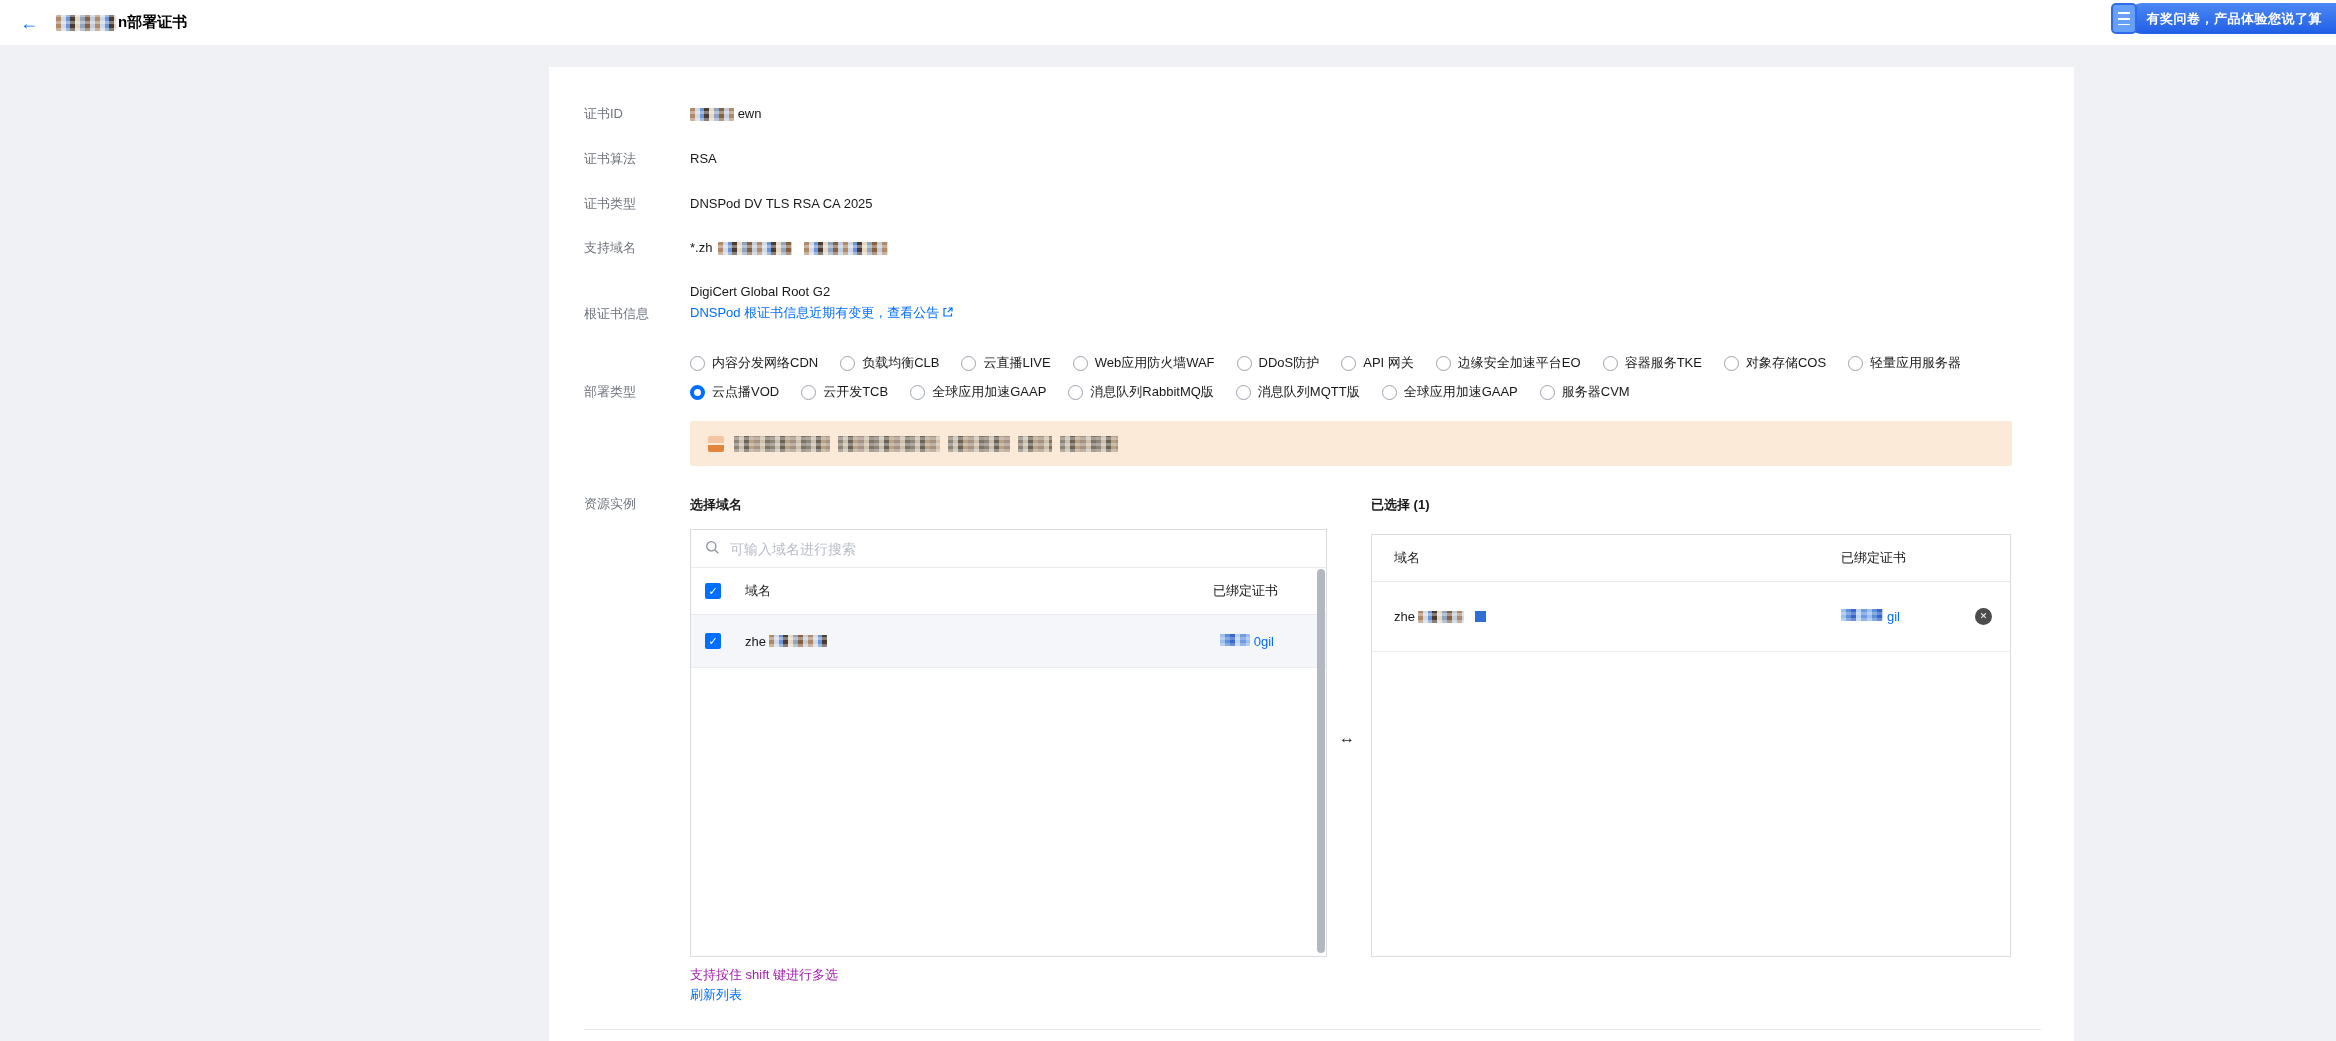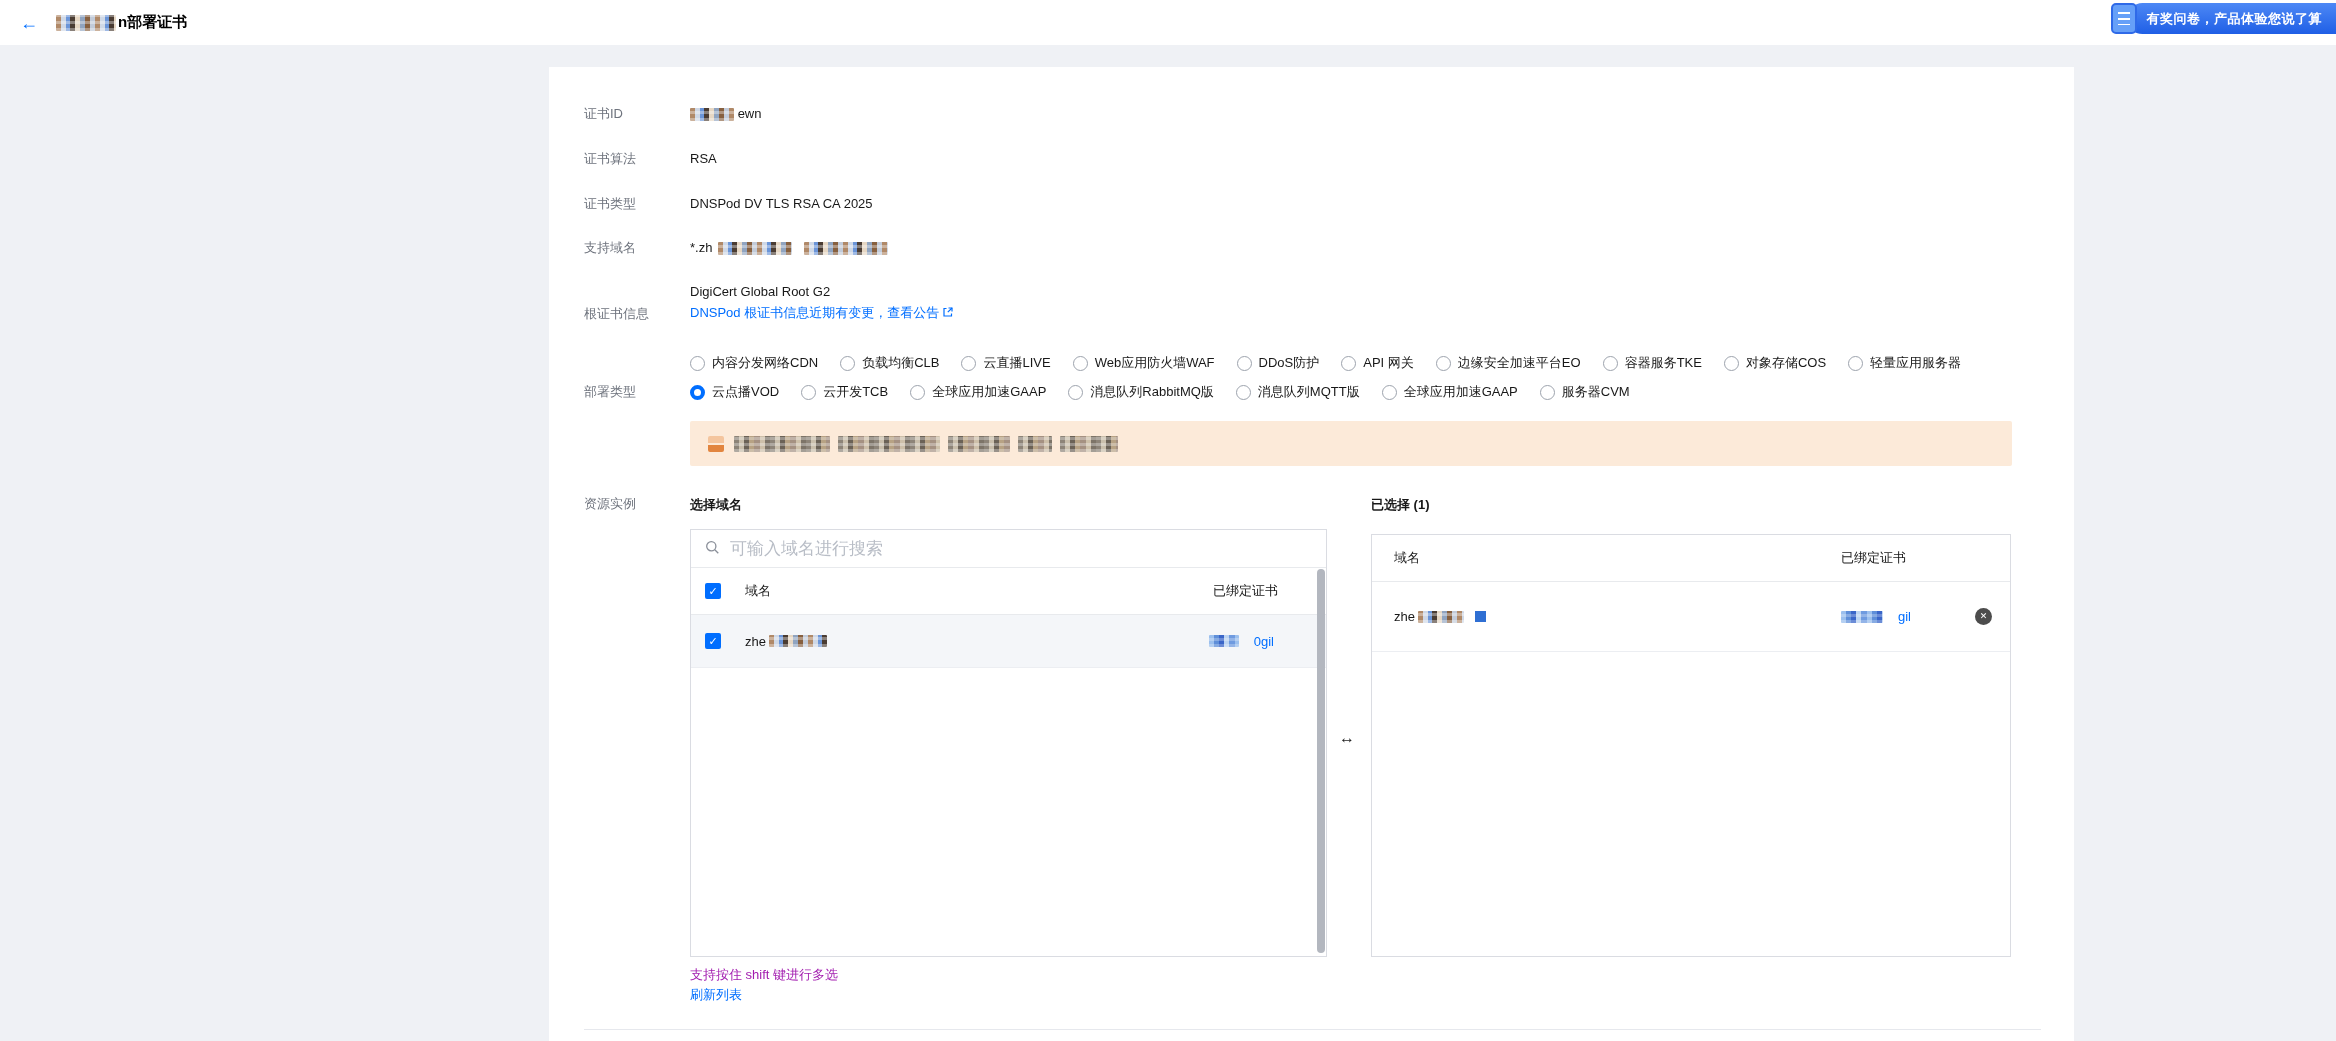--- a/index.html
+++ b/index.html
@@ -46,29 +46,29 @@
   .notice { position:absolute; left:141px; top:354px; width:1322px; height:45px; background:#fcead9; border-radius:2px; display:flex; align-items:center; padding-left:18px; }
   .notice-icon { width:16px; height:16px; margin-right:10px; flex:none;
       background:linear-gradient(180deg,#f4c59e 0 45%,#fcead9 45% 55%,#e2853f 55% 100%); border-radius:2px; }
   .notice-mosaics { display:flex; align-items:center; gap:8px; }
   .notice-mosaics .mz { height:16px; }
   
   .panel { position:absolute; background:#fff; border:1px solid #dadce2; }
   .panel-left { left:141px; top:462px; width:637px; height:428px; }
   .panel-right { left:822px; top:467px; width:640px; height:423px; }
   .search-row { height:38px; display:flex; align-items:center; padding:0 14px; border-bottom:1px solid #e8eaed; }
-  .search-input { border:none; outline:none; flex:1; font-size:17px; margin-left:10px; color:#333; font-family:inherit; }
+  .search-input { border:none; outline:none; flex:1; font-size:14px; margin-left:10px; color:#333; font-family:inherit; }
   .search-input::placeholder { color:#b8bdc6; }
   .thead-row { height:47px; display:flex; align-items:center; padding:0 14px; border-bottom:1px solid #e8eaed; color:#181818; position:relative; }
   .trow { display:flex; align-items:center; padding:0 14px; border-bottom:1px solid #eceef2; position:relative; }
   .trow.selected { background:#f4f6f9; }
   .checkbox { width:16px; height:16px; border-radius:2px; background:var(--accent,#006eff); color:#fff; font-size:11px; line-height:16px; text-align:center; flex:none; cursor:pointer; }
   .cell-domain { margin-left:24px; display:flex; align-items:center; gap:3px; }
   .col-cert-l { position:absolute; right:48px; }
-  .cert-cell { display:flex; align-items:center; gap:15px; }
+  .cert-cell { display:flex; gap:4px; }
   .scrollbar { position:absolute; right:1px; top:39px; bottom:3px; width:8px; background:#b3b7bf; border-radius:4px; cursor:pointer; }
   .resize-arrow { position:absolute; left:790px; top:662px; font-size:16px; font-weight:bold; color:#222; cursor:col-resize; }
   .close-btn { width:17px; height:17px; border-radius:50%; background:#4c4c4c; color:#fff; font-size:9px; line-height:17px; text-align:center; cursor:pointer; position:absolute; right:18px; }
   .section-title { position:absolute; font-weight:bold; color:#181818; }
   .hint { position:absolute; left:141px; top:899px; color:#a21caf; }
   .refresh { position:absolute; left:141px; top:919px; }
   .divider { position:absolute; left:35px; right:33px; top:962px; height:1px; background:#e6e8ed; }
   .ext-icon { display:inline-block; vertical-align:-1px; margin-left:3px; }
   .blue-sq { display:inline-block; width:11px; height:11px; background:#2f6fd3; margin-left:8px; }
 </style>

